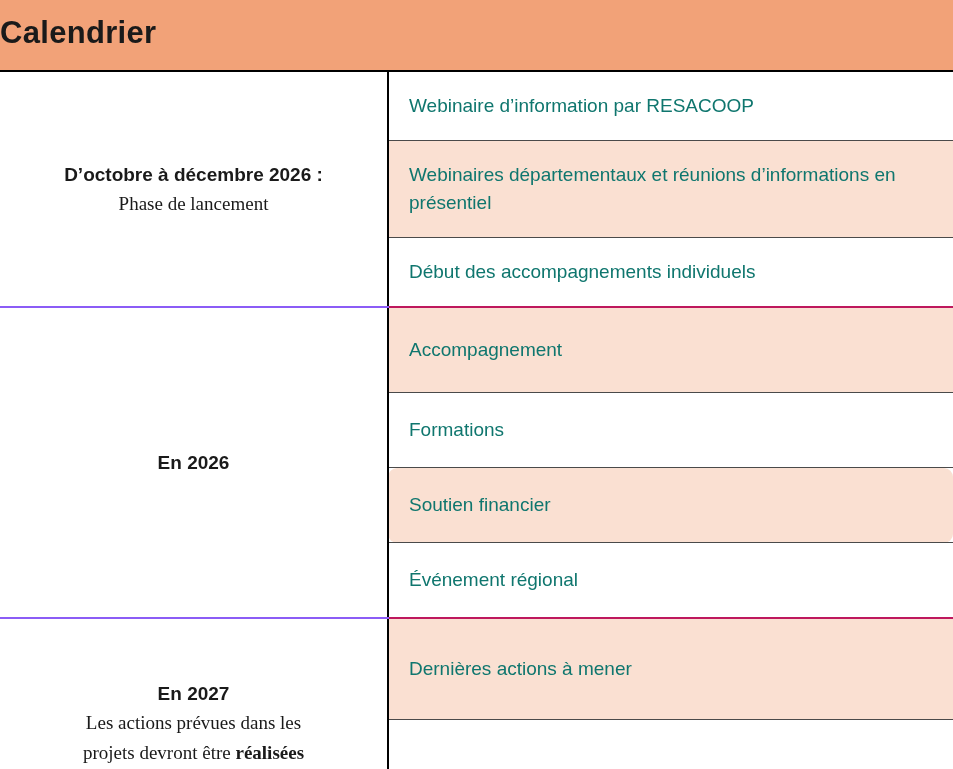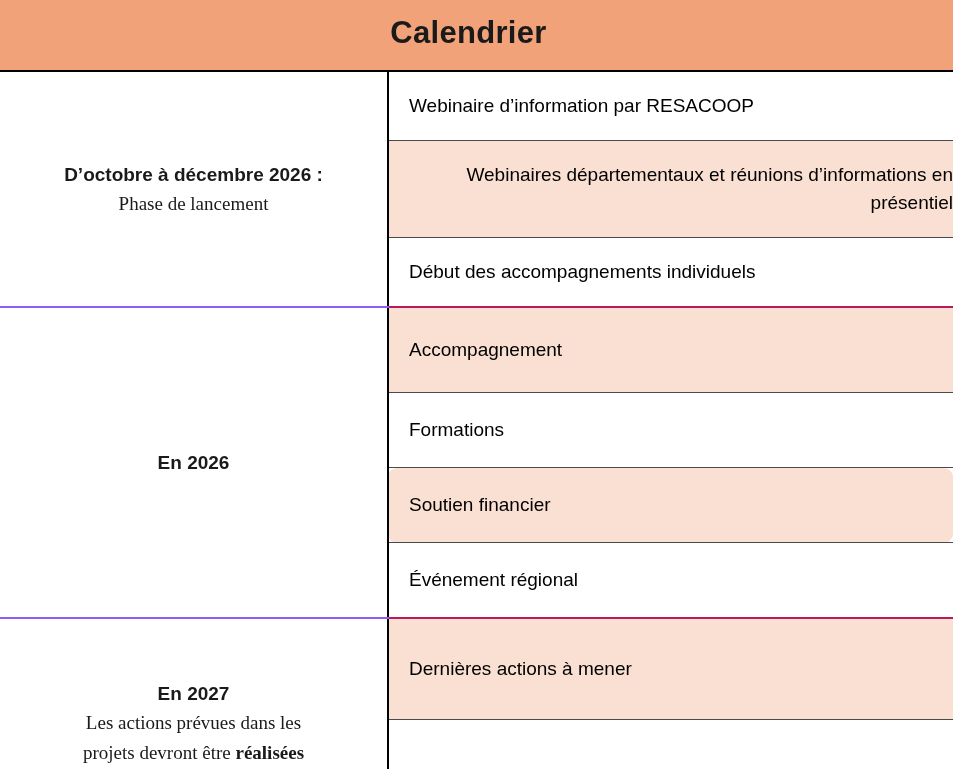--- a/index.html
+++ b/index.html
@@ -14,21 +14,20 @@
     color: #1a1a1a;
     overflow: hidden;
   }
   .calendar-table {
     width: 953px;
     border-collapse: collapse;
     table-layout: fixed;
   }
   .title-cell {
     background: #F2A278;
-    text-align: center;
     font-size: 31px;
     font-weight: bold;
     color: #1a1a1a;
     height: 58px;
     padding: 4px 16px 8px 0;
     letter-spacing: 0.3px;
     border-bottom: 2px solid #000000;
   }
   td.period {
     width: 388px;
@@ -47,33 +46,33 @@
   td.period .sub {
     font-weight: normal;
     font-family: Liberation Serif, serif;
   }
   td.action {
     border-bottom: 1px solid #4a4a4a;
     padding: 10px 0 10px 20px;
     font-size: 19px;
     line-height: 1.5;
     vertical-align: middle;
-    color: #000000;
+    color: #0f766e;
   }
   td.action.tinted {
     background: #FAE0D2;
   }
   td.action.section-end {
     border-bottom: 2px solid #be185d;
   }
   td.action.last-row {
     border-bottom: 2px solid #000000;
   }
   .row-h1 { height: 48px; }
-  .row-h2 { height: 76px; text-align: right; }
+  .row-h2 { height: 76px; }
   .row-h3 { height: 64px; }
   .row-h4 { height: 54px; border-radius: 9px; }
   .row-h5 { height: 80px; }
   .row-h6 { height: 116px; }
   .period-text-block {
     display: block;
   }
   .period-line {
     display: block;
   }

